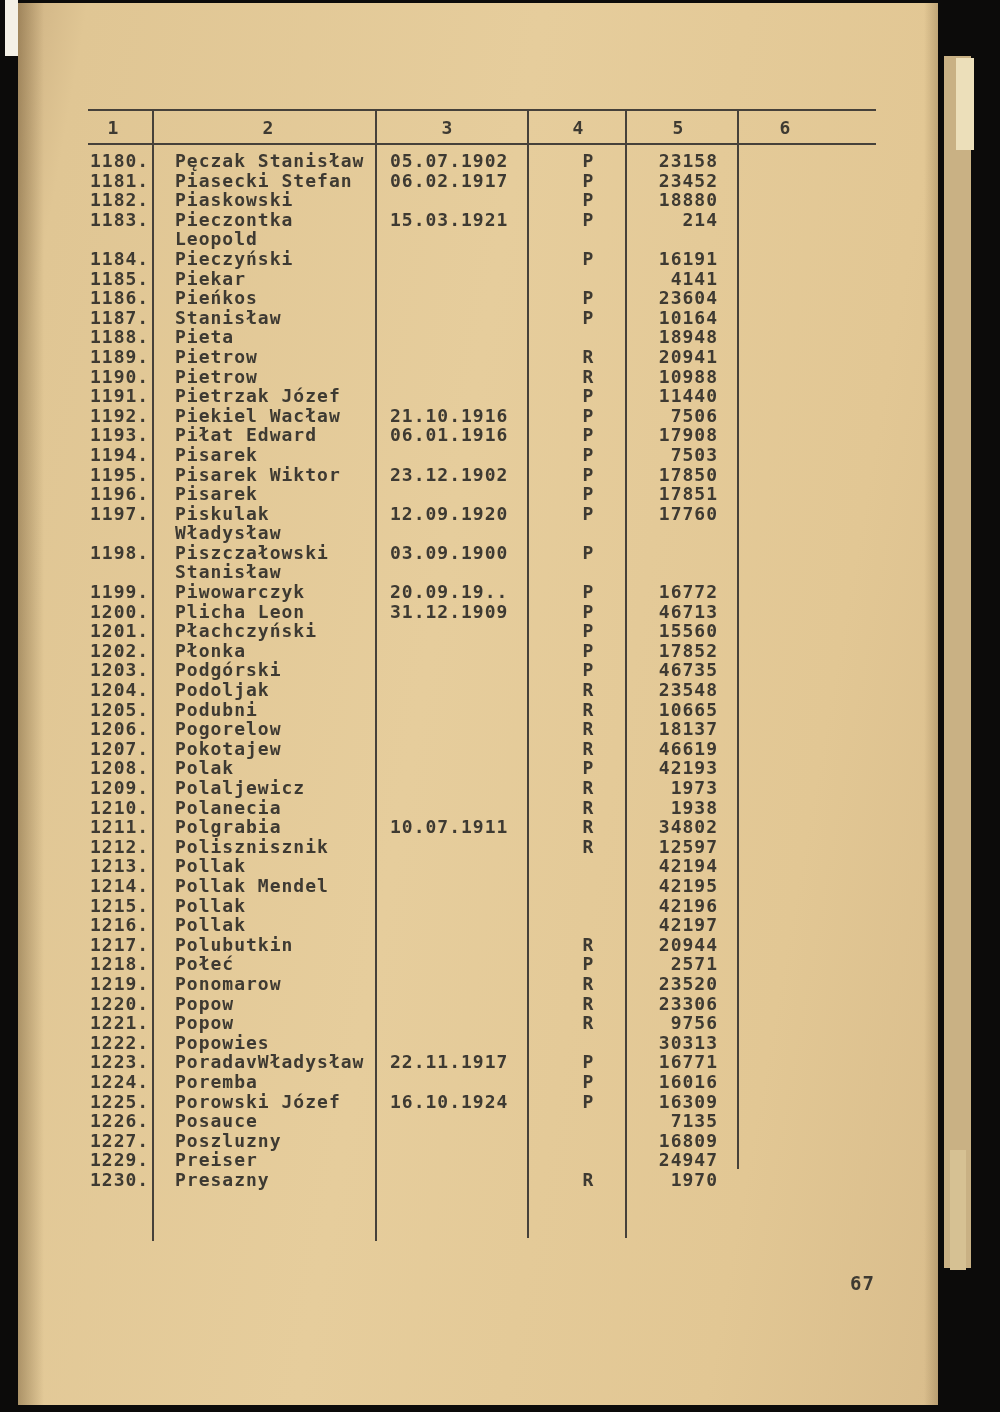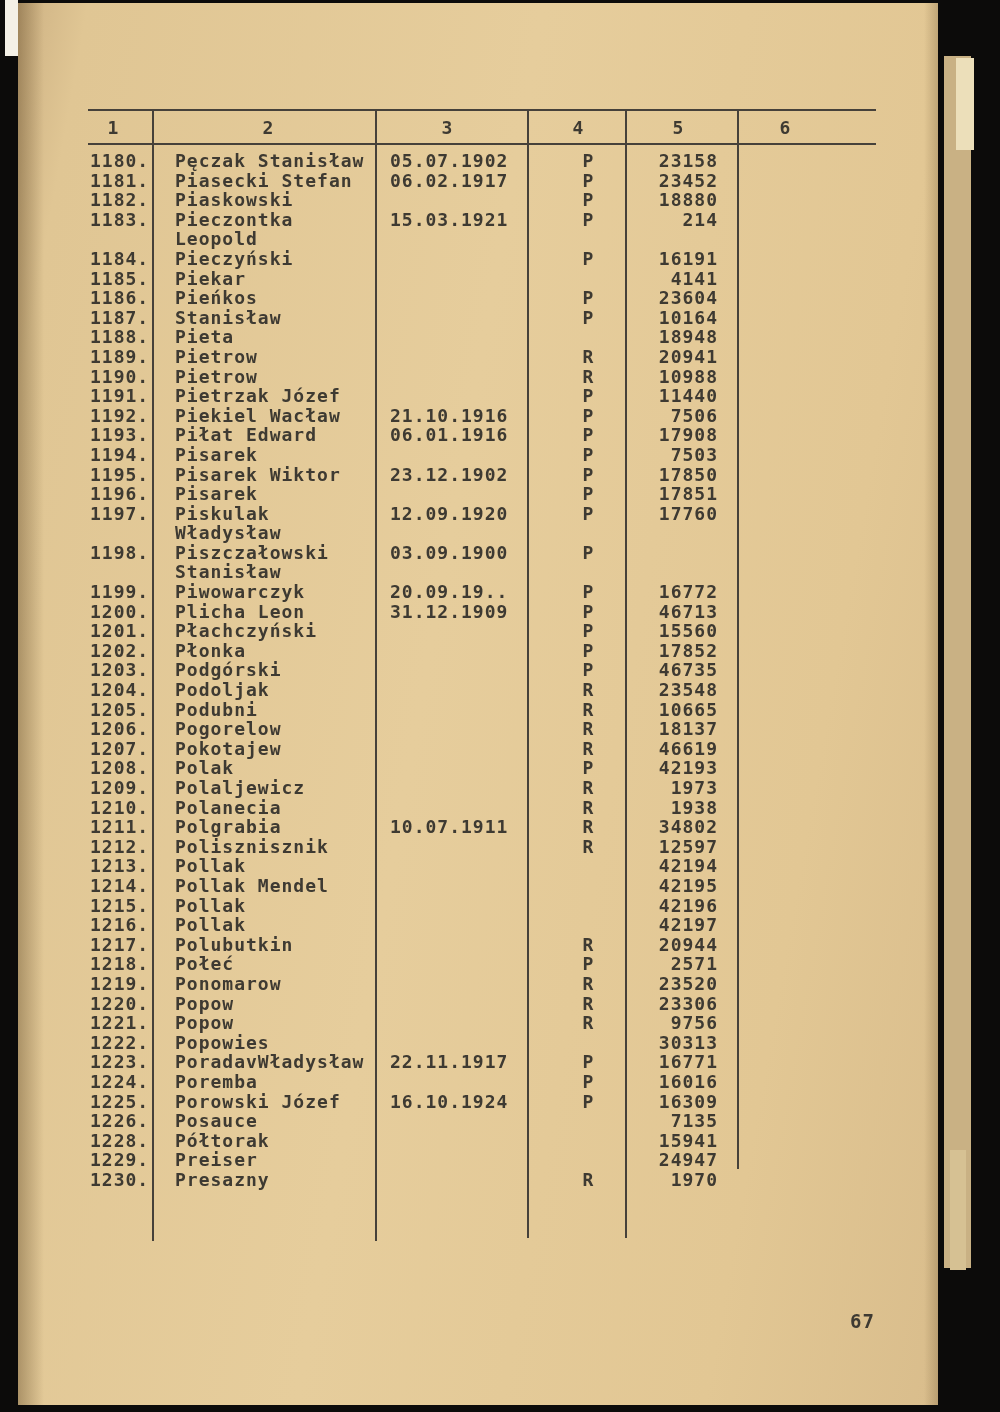--- a/index.html
+++ b/index.html
@@ -52,21 +52,21 @@
     color:#3e3a32;font-weight:bold;font-size:18px;letter-spacing:1px;}
   .row{position:relative;height:19.6px;text-decoration:underline;}
   .row .c{position:absolute;top:0;line-height:19.6px;white-space:pre;}
   .c-no{left:2px;}
   .c-name{left:79px;margin-left:8px;}
   .c-date{left:302px;}
   .c-code{left:480px;width:40px;text-align:center;letter-spacing:0;}
   .c-id{left:358px;width:272px;text-align:right;}
 
   .pageno{position:absolute;left:850px;top:1272px;
-    color:#3e3a32;font-weight:bold;font-size:19px;letter-spacing:1px;margin-top:38px;}
+    color:#3e3a32;font-weight:bold;font-size:19px;letter-spacing:1px;}
 </style>
 </head>
 <body>
 
 <div class="scan">
   <div class="white-sliver"></div>
   <div class="paper"></div>
   <div class="edge-strip strip1"></div>
   <div class="edge-strip strip2"></div>
   <div class="edge-strip strip3"></div>
@@ -413,25 +413,25 @@
     <span class="c c-id">16309</span>
   </div>
       <div class="row">
     <span class="c c-no">1226.</span>
     <span class="c c-name">Posauce</span>
     <span class="c c-date"></span>
     <span class="c c-code"></span>
     <span class="c c-id">7135</span>
   </div>
       <div class="row">
-    <span class="c c-no">1228.</span>
-    <span class="c c-name">Półtorak</span>
-    <span class="c c-date"></span>
-    <span class="c c-code"></span>
-    <span class="c c-id">15941</span>
+    <span class="c c-no">1227.</span>
+    <span class="c c-name">Poszluzny</span>
+    <span class="c c-date"></span>
+    <span class="c c-code"></span>
+    <span class="c c-id">16809</span>
   </div>
       <div class="row">
     <span class="c c-no">1229.</span>
     <span class="c c-name">Preiser</span>
     <span class="c c-date"></span>
     <span class="c c-code"></span>
     <span class="c c-id">24947</span>
   </div>
       <div class="row">
     <span class="c c-no">1230.</span>

